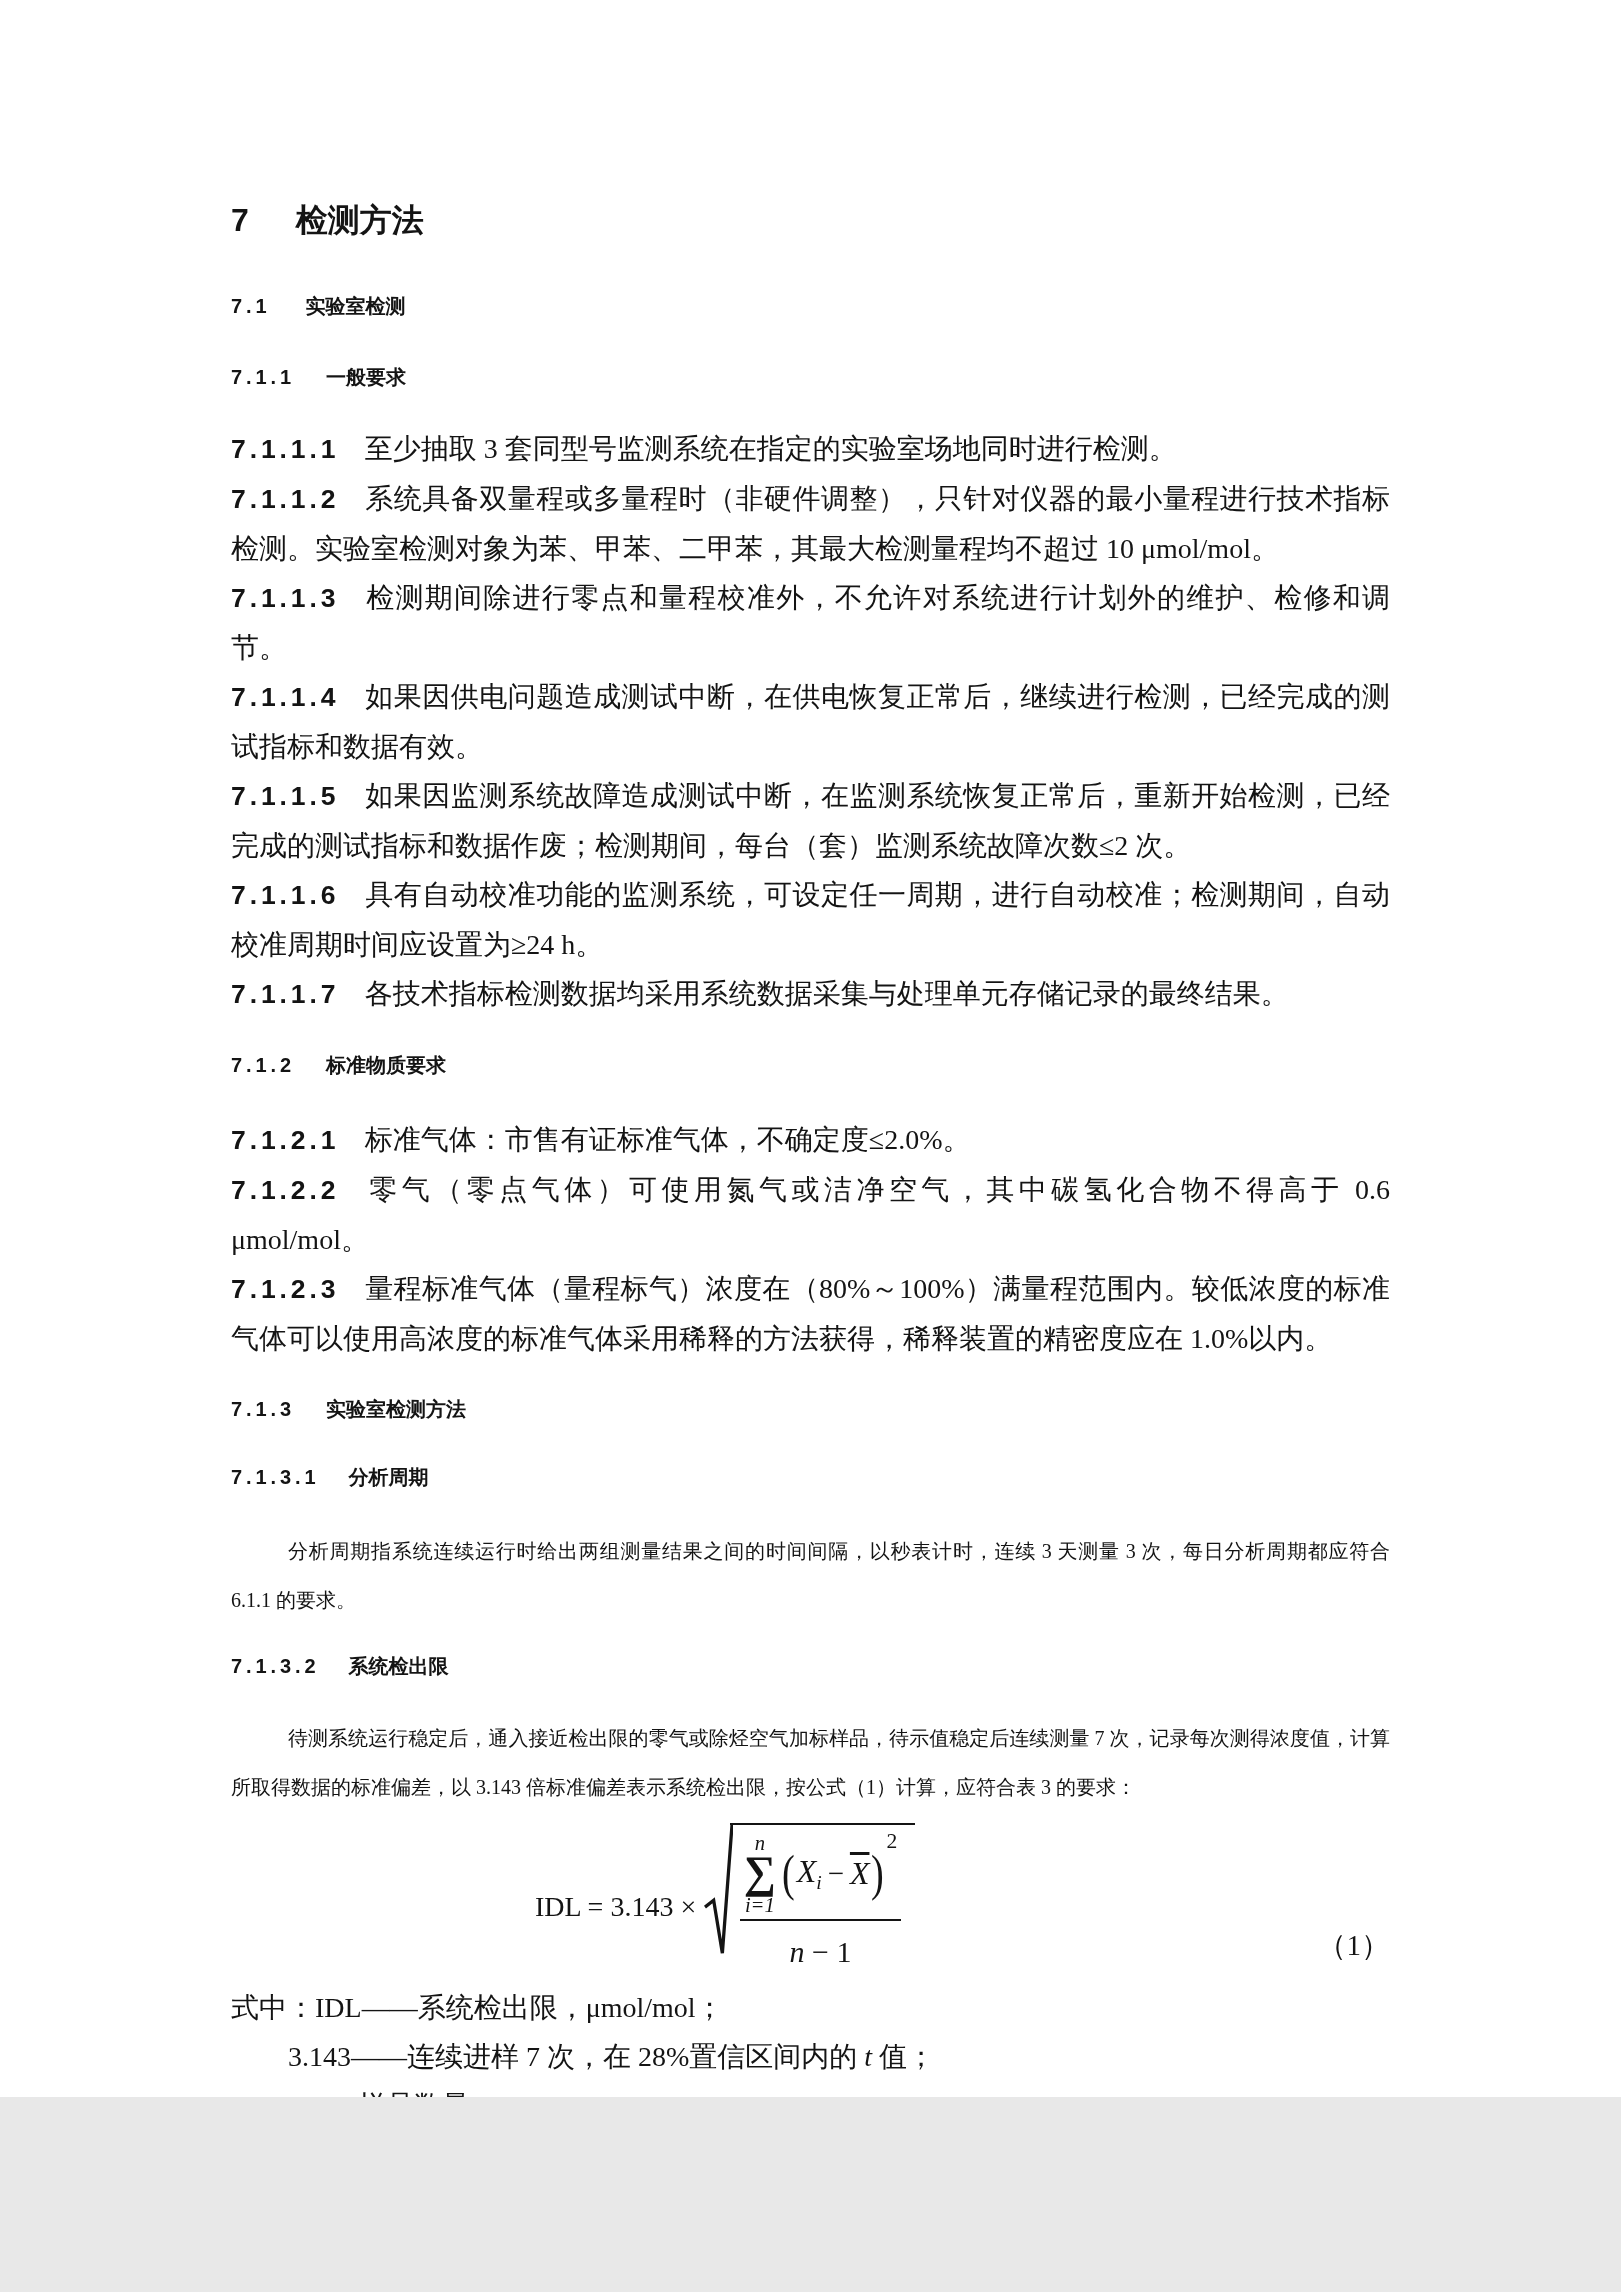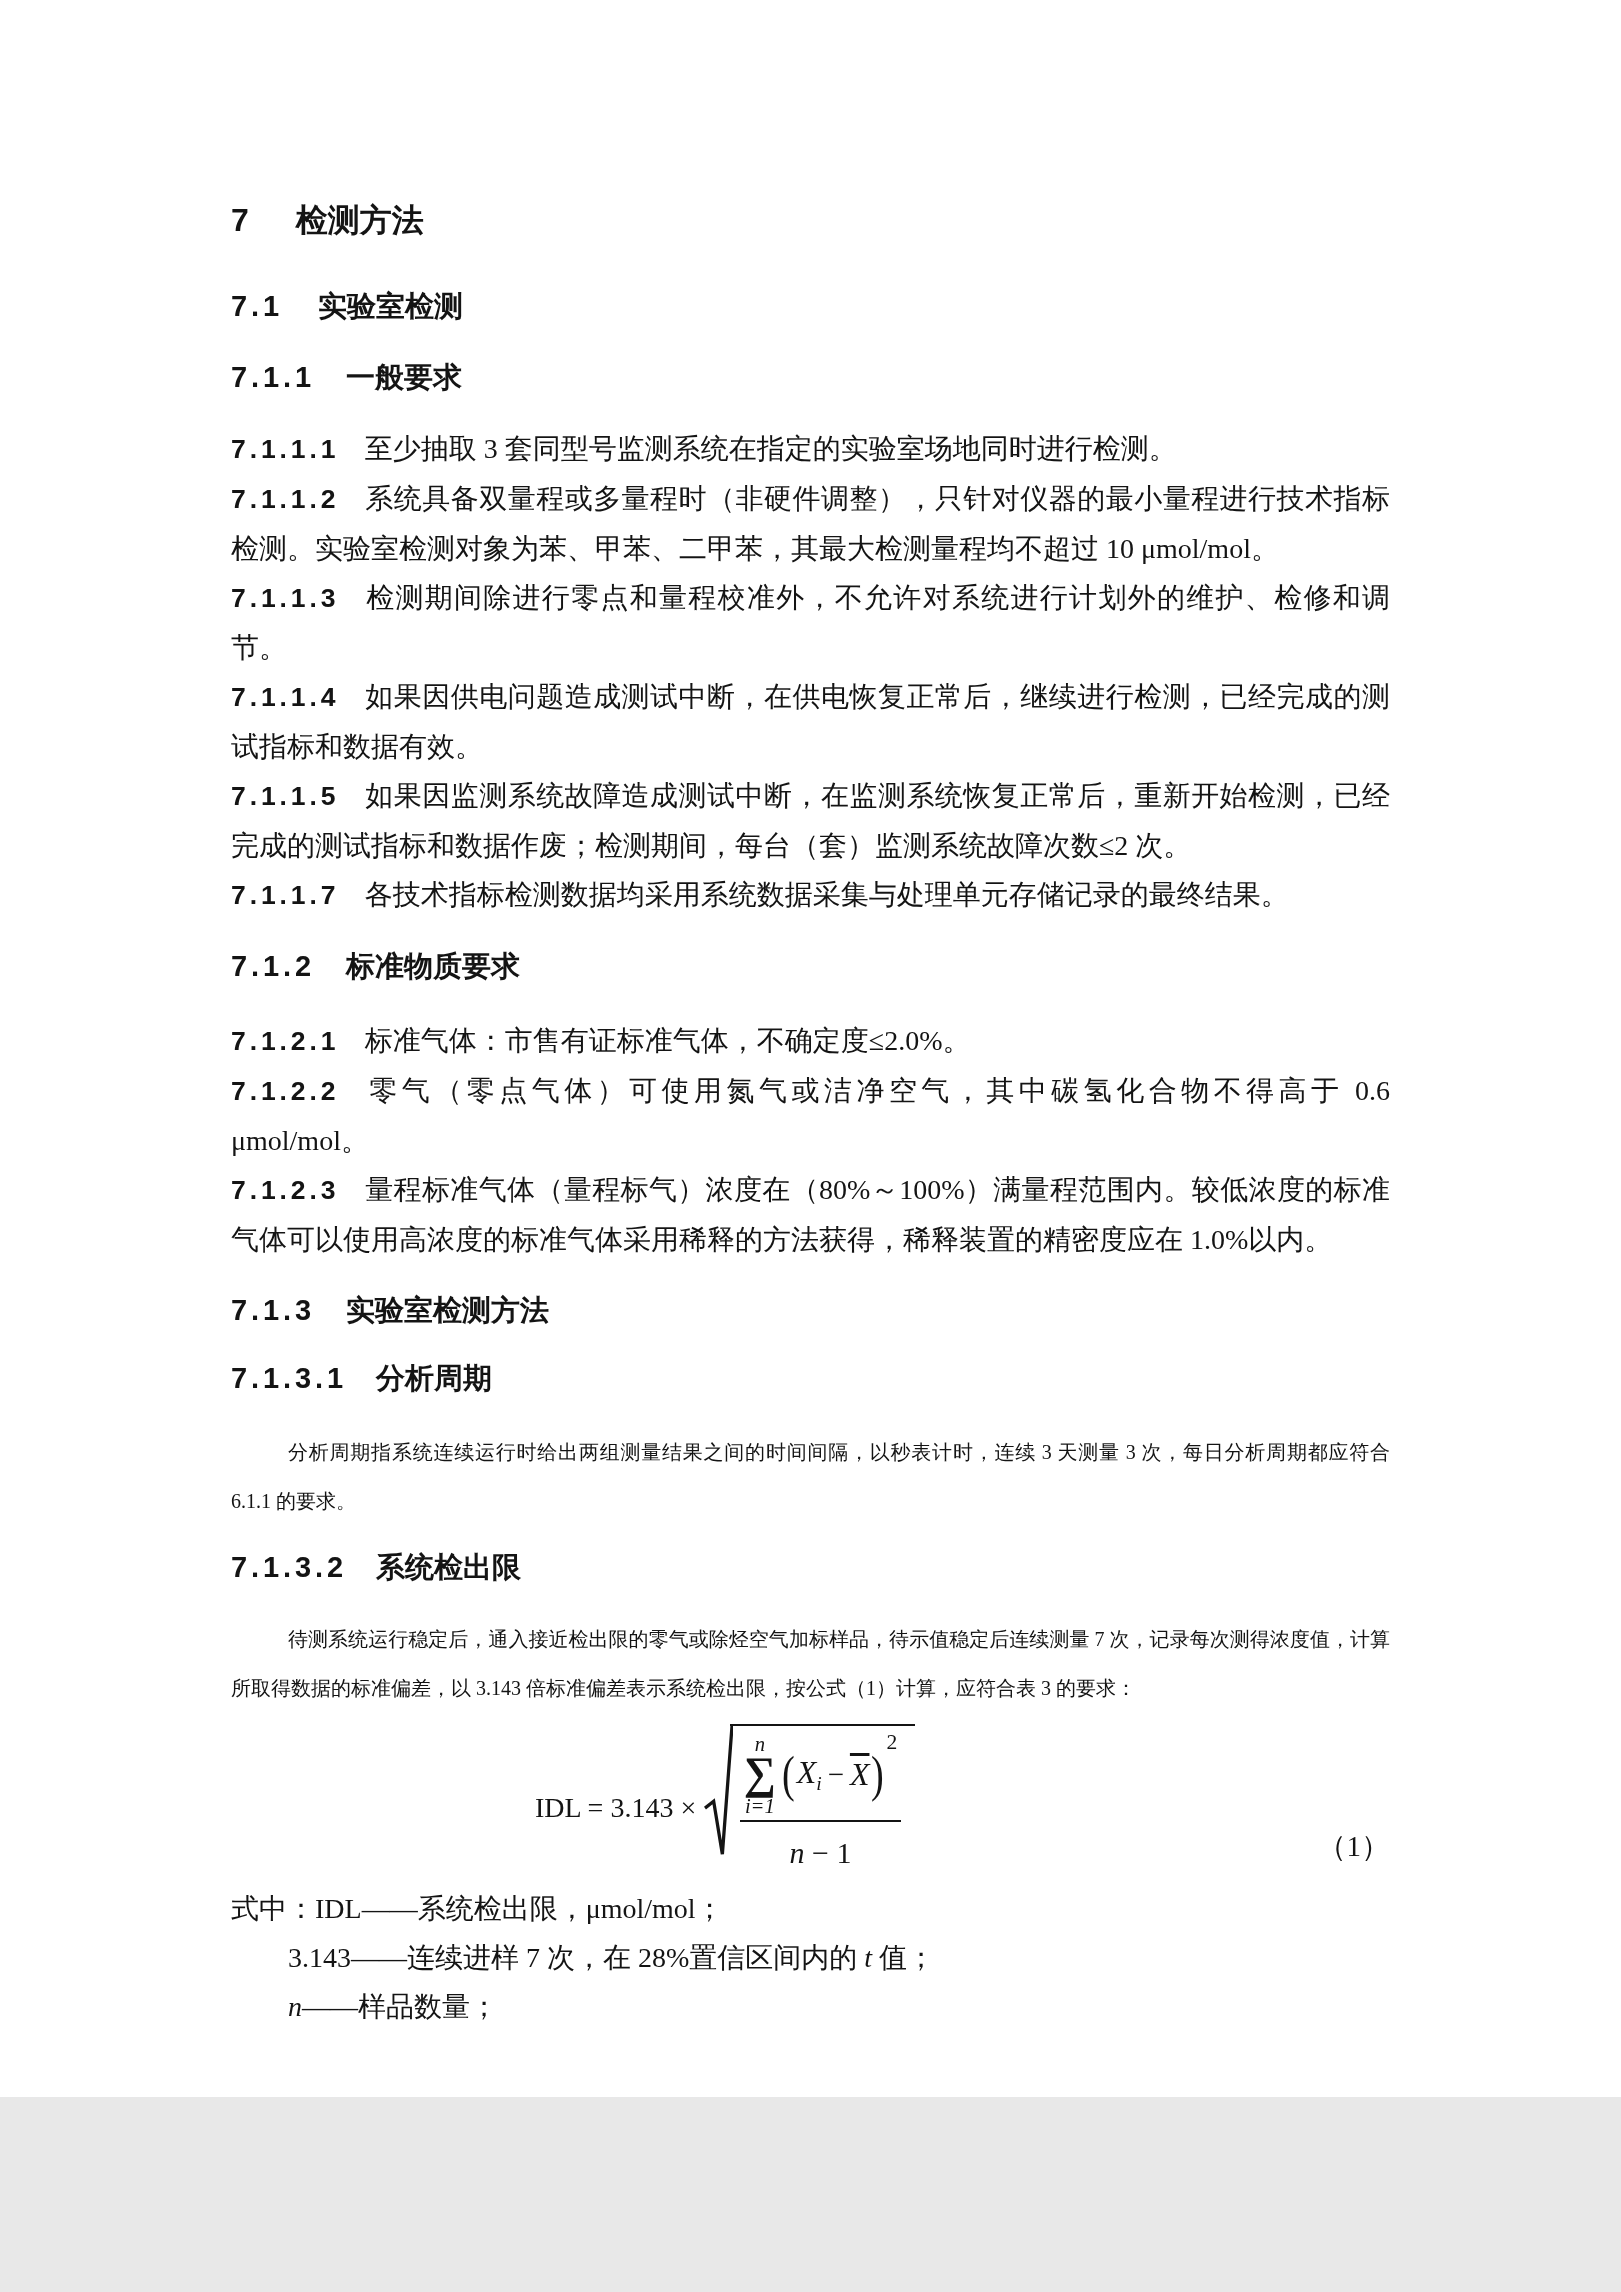--- a/index.html
+++ b/index.html
@@ -11,21 +11,21 @@
     box-sizing:border-box;
     padding:196px 231px 0 231px;
     color:#141414;
     font-family:"Liberation Serif","DejaVu Serif",serif;
     overflow:hidden;
   }
   
   .h{
     font-family:"Liberation Sans","DejaVu Sans",sans-serif;
     font-weight:bold;
-    font-size:29px;
+    font-size:20px;
     line-height:49px;
     margin:0;
     white-space:nowrap;
   }
   .h .num{letter-spacing:3.9px;}
   .h1{font-size:32px;margin:0 0 37px 0;}
   .h1 .num{margin-right:43px;}
   .h2{margin:0 0 21.6px 0;}
   .h2 .num{margin-right:35px;}
   .h3a{margin:0 0 22.5px 0;}
@@ -120,20 +120,21 @@
 
   <h2 class="h h2"><span class="num">7.1</span><span>实验室检测</span></h2>
 
   <h3 class="h h3a"><span class="num">7.1.1</span><span>一般要求</span></h3>
 
   <p class="clause"><span class="num">7.1.1.1</span><span>至少抽取 3 套同型号监测系统在指定的实验室场地同时进行检测。</span></p>
   <p class="clause"><span class="num">7.1.1.2</span><span>系统具备双量程或多量程时（非硬件调整），只针对仪器的最小量程进行技术指标检测。实验室检测对象为苯、甲苯、二甲苯，其最大检测量程均不超过 10 μmol/mol。</span></p>
   <p class="clause"><span class="num">7.1.1.3</span><span>检测期间除进行零点和量程校准外，不允许对系统进行计划外的维护、检修和调节。</span></p>
   <p class="clause"><span class="num">7.1.1.4</span><span>如果因供电问题造成测试中断，在供电恢复正常后，继续进行检测，已经完成的测试指标和数据有效。</span></p>
   <p class="clause"><span class="num">7.1.1.5</span><span>如果因监测系统故障造成测试中断，在监测系统恢复正常后，重新开始检测，已经完成的测试指标和数据作废；检测期间，每台（套）监测系统故障次数≤2 次。</span></p>
+  <p class="clause"><span class="num">7.1.1.6</span><span>具有自动校准功能的监测系统，可设定任一周期，进行自动校准；检测期间，自动校准周期时间应设置为≥24 h。</span></p>
   <p class="clause"><span class="num">7.1.1.7</span><span>各技术指标检测数据均采用系统数据采集与处理单元存储记录的最终结果。</span></p>
 
   <h3 class="h h3b"><span class="num">7.1.2</span><span>标准物质要求</span></h3>
 
   <p class="clause"><span class="num">7.1.2.1</span><span>标准气体：市售有证标准气体，不确定度≤2.0%。</span></p>
   <p class="clause"><span class="num">7.1.2.2</span><span>零气（零点气体）可使用氮气或洁净空气，其中碳氢化合物不得高于 0.6 μmol/mol。</span></p>
   <p class="clause"><span class="num">7.1.2.3</span><span>量程标准气体（量程标气）浓度在（80%～100%）满量程范围内。较低浓度的标准气体可以使用高浓度的标准气体采用稀释的方法获得，稀释装置的精密度应在 1.0%以内。</span></p>
 
   <h3 class="h h3c"><span class="num">7.1.3</span><span>实验室检测方法</span></h3>
 

